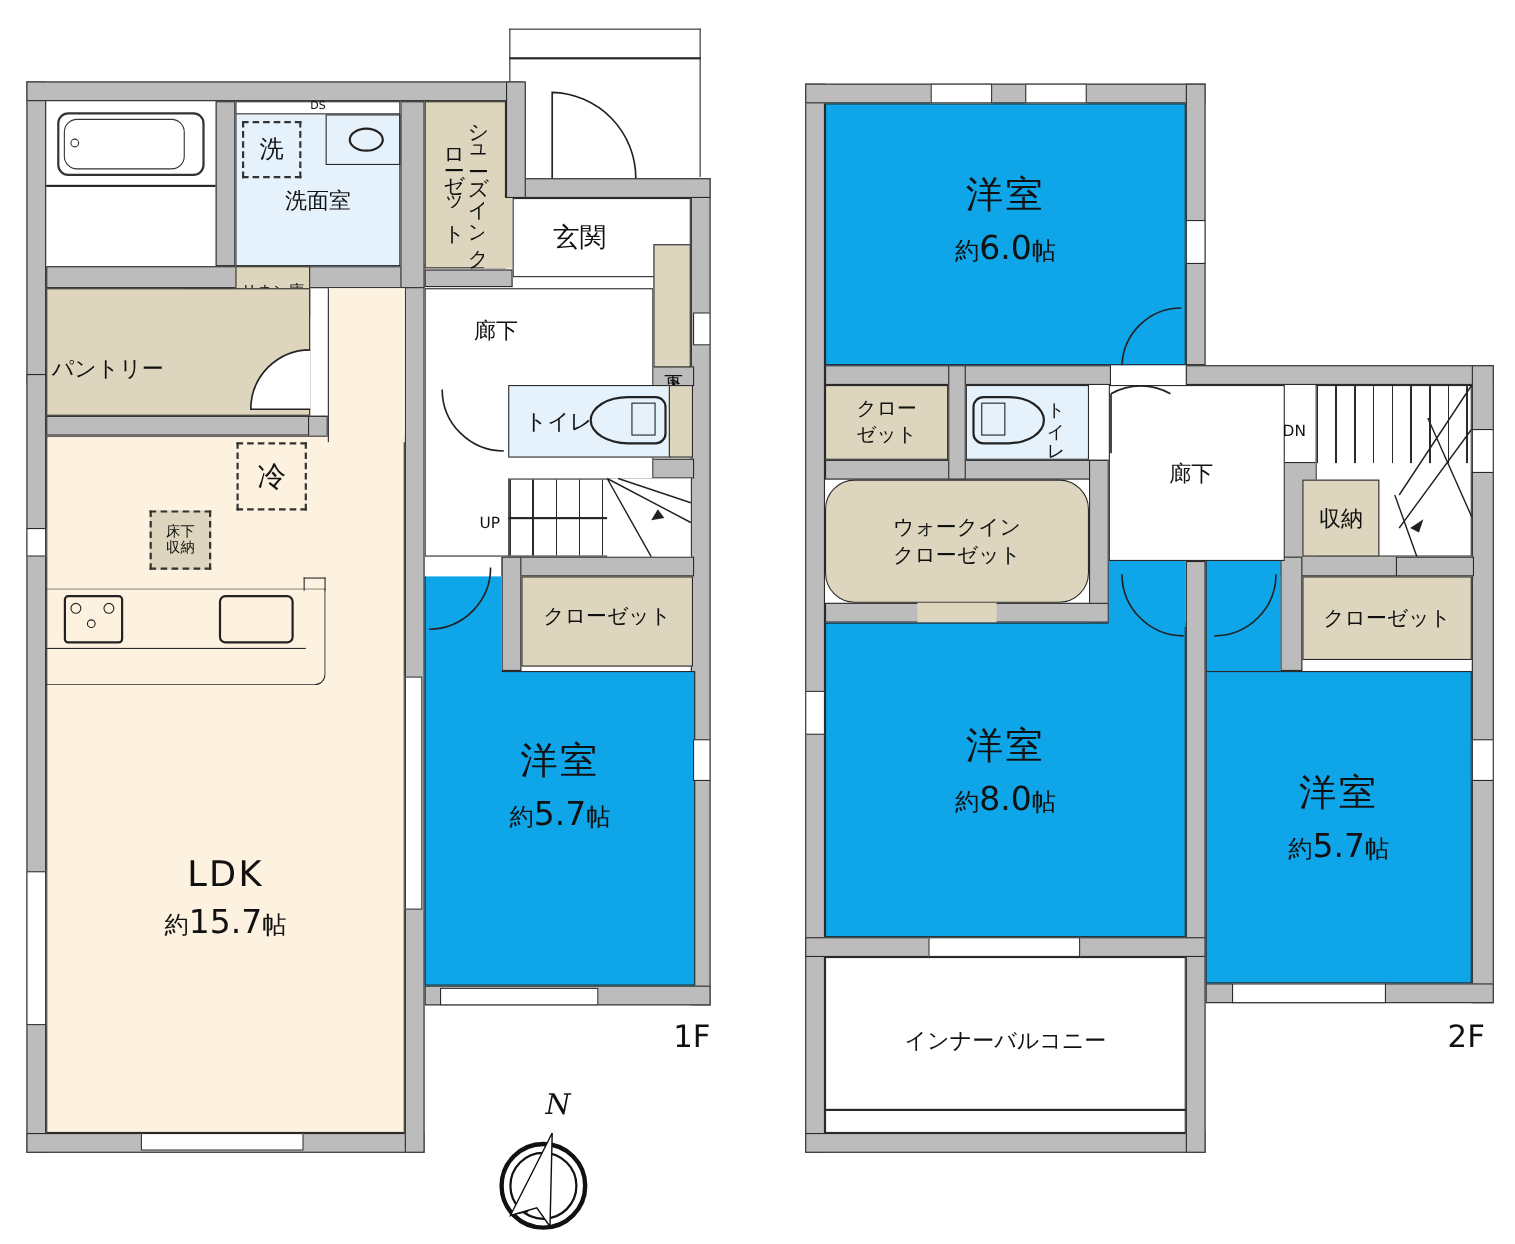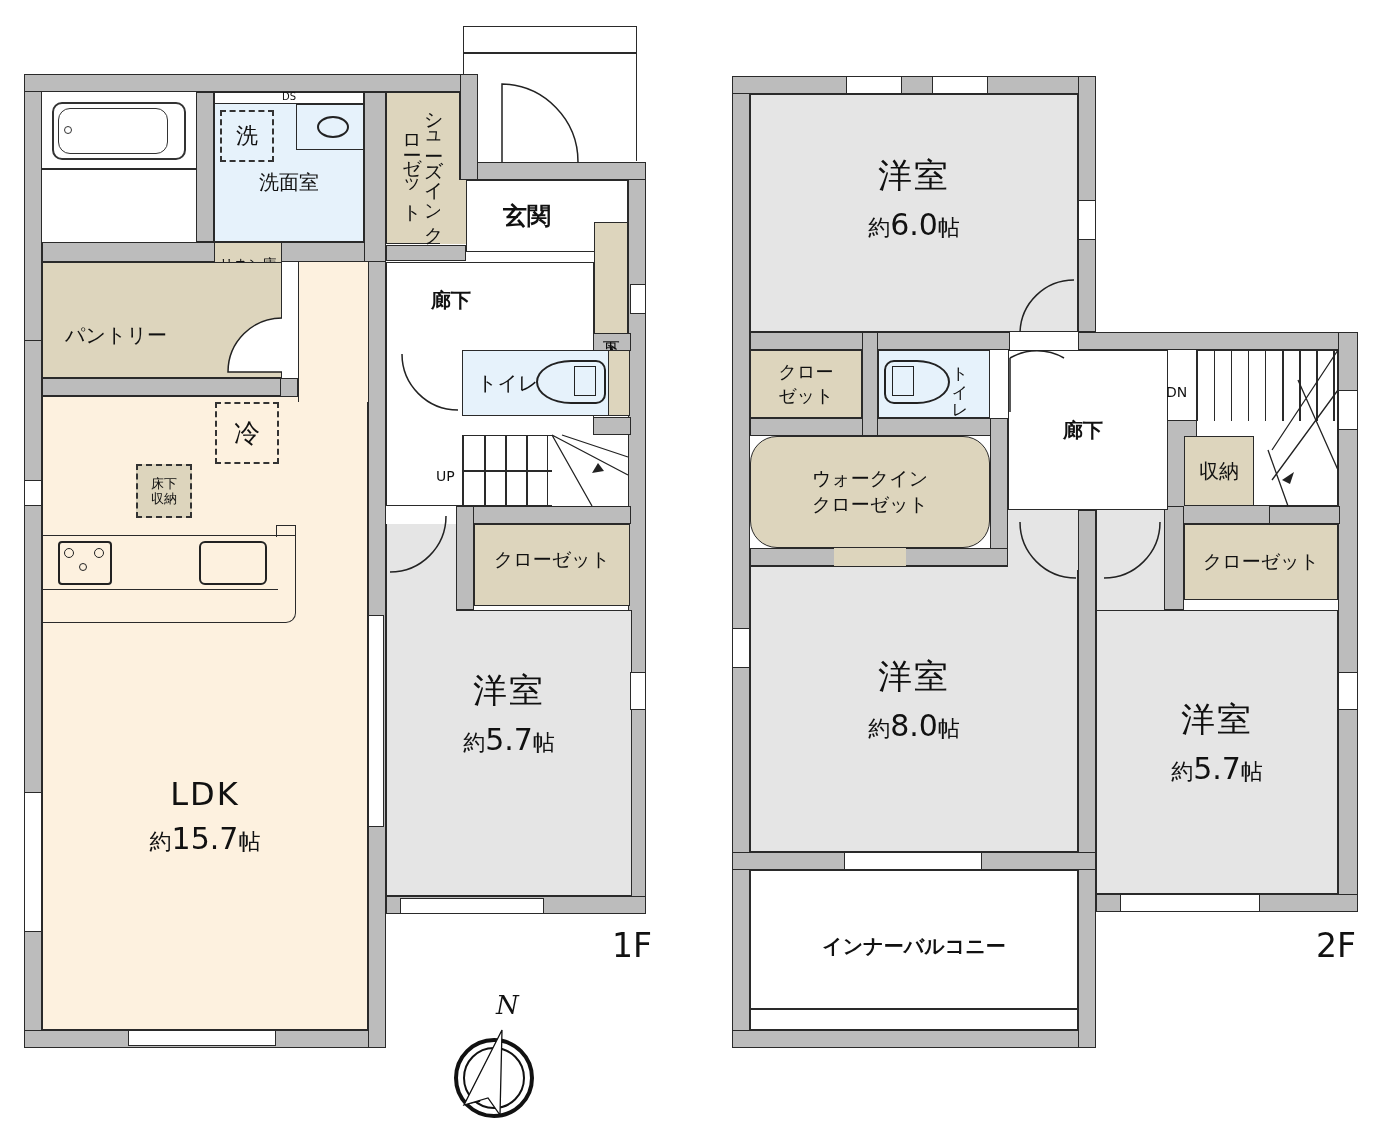--- a/index.html
+++ b/index.html
@@ -1,33 +1,33 @@
 <!DOCTYPE html>
 <html><head>
 <meta charset="utf-8">
 <style>
   html,body{margin:0;padding:0;background:#ffffff;}
   body{width:1377px;height:1131px;position:relative;overflow:hidden;font-family:"DejaVu Sans","Liberation Sans",sans-serif;color:#111;}
   .abs{position:absolute;box-sizing:border-box;}
   .wall{position:absolute;background:#bcbcbc;border:1.5px solid #2a2a2a;box-sizing:border-box;}
   .room{position:absolute;box-sizing:border-box;border:1.5px solid #2a2a2a;display:flex;flex-direction:column;align-items:center;justify-content:center;text-align:center;}
   .ldk{background:#fdf1df;}
-  .yo{background:#e5e5e5;}
+  .yo{background:#0ea5e9;}
   .wet{background:#e6f2fb;}
   .stor{background:#ddd5bd;}
-  .hall{background:#ffffff;font-weight:bold;}
+  .hall{background:#ffffff;}
   .lbl-xl{font-size:34px;letter-spacing:2px;}
   .lbl-l{font-size:24px;}
   .lbl-m{font-size:20px;}
   .area{font-size:22px;margin-top:8px;}
   .area b{font-size:30px;font-weight:normal;}
   .vtext{writing-mode:vertical-rl;font-size:19px;letter-spacing:1px;line-height:1.15;}
   .dashed{position:absolute;border:2px dashed #333;box-sizing:border-box;display:flex;align-items:center;justify-content:center;text-align:center;}
   .win{position:absolute;background:#ffffff;border:1.5px solid #2a2a2a;box-sizing:border-box;}
-  .floor-label{position:absolute;font-size:33px;}
+  .floor-label{position:absolute;font-size:28px;}
   svg{position:absolute;overflow:visible;}
 </style>
 </head>
 <body>
 
 <div class="abs" style="left:0;top:0;width:700px;height:1131px;">
 
   <div class="abs" style="left:463px;top:26px;width:174px;height:135px;border:1.5px solid #2a2a2a;border-bottom:none;background:#fff;"></div>
   <div class="abs" style="left:463px;top:52px;width:174px;height:1.5px;background:#2a2a2a;"></div>
 
@@ -84,21 +84,21 @@
       <path d="M2 80 L2 2 A78 78 0 0 1 78 80" fill="none" stroke="#222" stroke-width="1.5"></path>
     </svg>
 
   <div class="abs" style="left:184px;top:262px;width:16px;height:28px;background:#fff;border:1px solid #333;font-size:9px;text-align:center;line-height:13px;">
     <span>PS</span>
   </div>
   <div class="room stor" style="left:214px;top:242px;width:68px;height:46px;">
     <span style="font-size:14px;">リネン庫</span>
   </div>
 
-  <div class="room stor" style="left:42px;top:262px;width:240px;height:116px;align-items:flex-start;padding-left:22px;">
+  <div class="room stor" style="left:42px;top:262px;width:240px;height:116px;align-items:flex-start;padding-left:4px;">
     <span class="lbl-m" style="margin-top:30px;">パントリー</span>
   </div>
   <svg style="left:226px;top:316px;" width="56" height="60">
       <path d="M56 2 A54 54 0 0 0 2 56 L56 56" fill="#fff" stroke="#222" stroke-width="1.5"></path>
     </svg>
 
   <div class="room hall" style="left:386px;top:262px;width:208px;height:244px;align-items:flex-start;justify-content:flex-start;padding:24px 0 0 44px;">
     <span class="lbl-m">廊下</span>
   </div>
   <svg style="left:400px;top:352px;" width="60" height="60">

